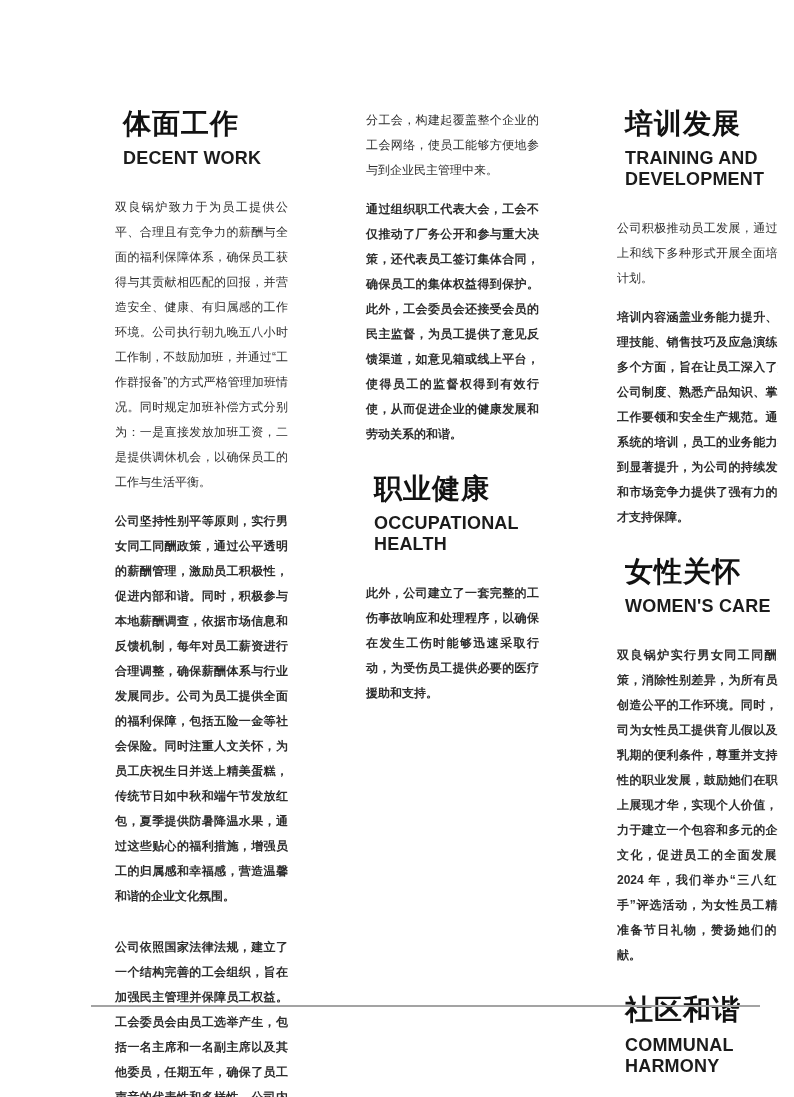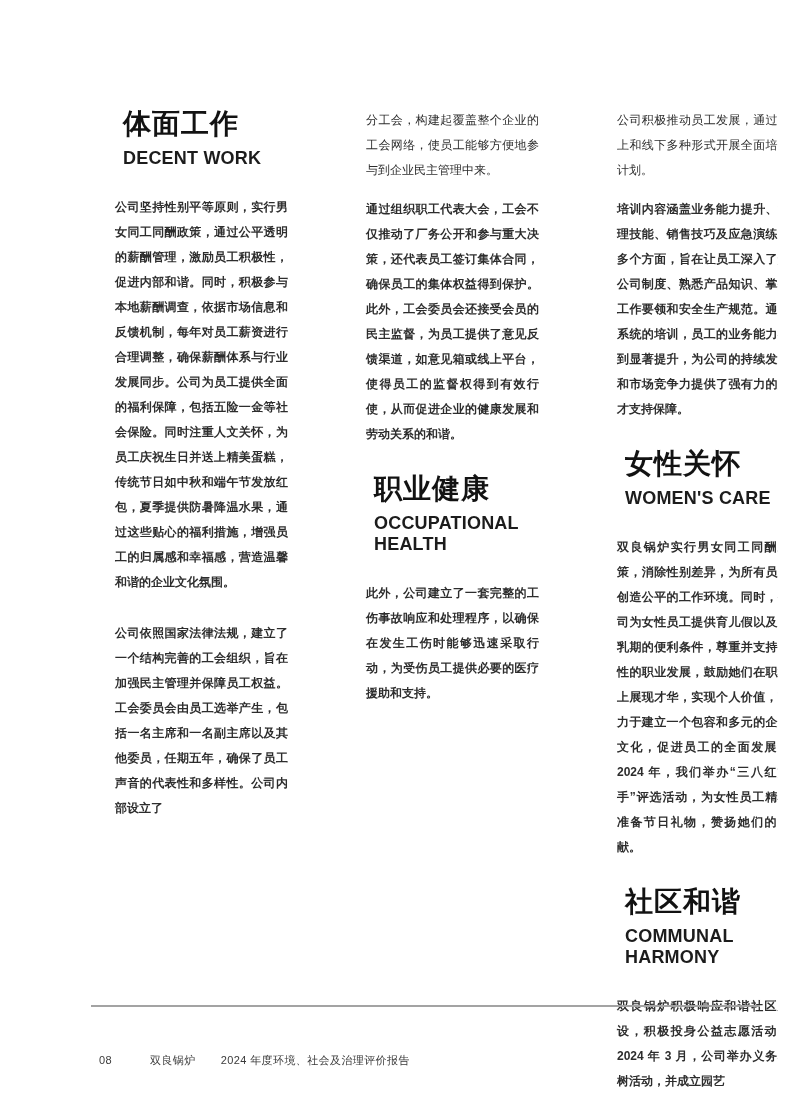--- a/index.html
+++ b/index.html
@@ -74,20 +74,21 @@
 
 <div class="page">
   <div class="content">
 
     <div class="col">
       <div class="section">
         <div class="heading">
           <div class="title-zh">体面工作</div>
           <div class="title-en">DECENT WORK</div>
         </div>
+        <p>双良锅炉致力于为员工提供公平、合理且有竞争力的薪酬与全面的福利保障体系，确保员工获得与其贡献相匹配的回报，并营造安全、健康、有归属感的工作环境。公司执行朝九晚五八小时工作制，不鼓励加班，并通过“工作群报备”的方式严格管理加班情况。同时规定加班补偿方式分别为：一是直接发放加班工资，二是提供调休机会，以确保员工的工作与生活平衡。</p>
         <p>公司坚持性别平等原则，实行男女同工同酬政策，通过公平透明的薪酬管理，激励员工积极性，促进内部和谐。同时，积极参与本地薪酬调查，依据市场信息和反馈机制，每年对员工薪资进行合理调整，确保薪酬体系与行业发展同步。公司为员工提供全面的福利保障，包括五险一金等社会保险。同时注重人文关怀，为员工庆祝生日并送上精美蛋糕，传统节日如中秋和端午节发放红包，夏季提供防暑降温水果，通过这些贴心的福利措施，增强员工的归属感和幸福感，营造温馨和谐的企业文化氛围。</p>
       </div>
       <div class="section">
         <p>公司依照国家法律法规，建立了一个结构完善的工会组织，旨在加强民主管理并保障员工权益。工会委员会由员工选举产生，包括一名主席和一名副主席以及其他委员，任期五年，确保了员工声音的代表性和多样性。公司内部设立了</p>
       </div>
     </div>
 
     <div class="col">
       <div class="section">
         <p>分工会，构建起覆盖整个企业的工会网络，使员工能够方便地参与到企业民主管理中来。</p>
@@ -97,20 +98,24 @@
         <div class="heading">
           <div class="title-zh">职业健康</div>
           <div class="title-en">OCCUPATIONAL HEALTH</div>
         </div>
         <p>此外，公司建立了一套完整的工伤事故响应和处理程序，以确保在发生工伤时能够迅速采取行动，为受伤员工提供必要的医疗援助和支持。</p>
       </div>
     </div>
 
     <div class="col">
       <div class="section">
+        <div class="heading">
+          <div class="title-zh">培训发展</div>
+          <div class="title-en">TRAINING AND DEVELOPMENT</div>
+        </div>
         <p>公司积极推动员工发展，通过线上和线下多种形式开展全面培训计划。</p>
         <p>培训内容涵盖业务能力提升、管理技能、销售技巧及应急演练等多个方面，旨在让员工深入了解公司制度、熟悉产品知识、掌握工作要领和安全生产规范。通过系统的培训，员工的业务能力得到显著提升，为公司的持续发展和市场竞争力提供了强有力的人才支持保障。</p>
       </div>
       <div class="section">
         <div class="heading">
           <div class="title-zh">女性关怀</div>
           <div class="title-en">WOMEN'S CARE</div>
         </div>
         <p>双良锅炉实行男女同工同酬政策，消除性别差异，为所有员工创造公平的工作环境。同时，公司为女性员工提供育儿假以及哺乳期的便利条件，尊重并支持女性的职业发展，鼓励她们在职场上展现才华，实现个人价值，致力于建立一个包容和多元的企业文化，促进员工的全面发展。2024 年，我们举办“三八红旗手”评选活动，为女性员工精心准备节日礼物，赞扬她们的贡献。</p>
       </div>
@@ -120,18 +125,13 @@
           <div class="title-en">COMMUNAL HARMONY</div>
         </div>
         <p>双良锅炉积极响应和谐社区建设，积极投身公益志愿活动。2024 年 3 月，公司举办义务植树活动，并成立园艺</p>
       </div>
     </div>
 
   </div>
 
   <div class="footer-divider"></div>
 
-  <div class="page-footer">
-    <span class="num">08</span>
-    <span class="company">双良锅炉</span>
-    <span class="report-title">2024 年度环境、社会及治理评价报告</span>
-  </div>
 </div>
 
 </body></html>

